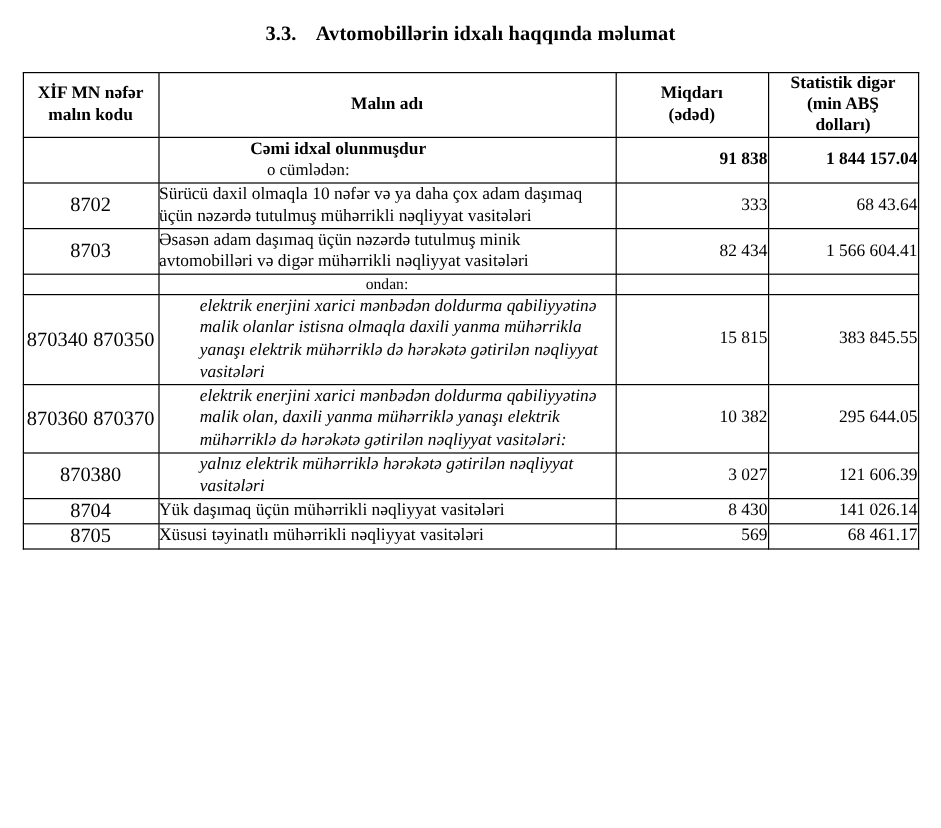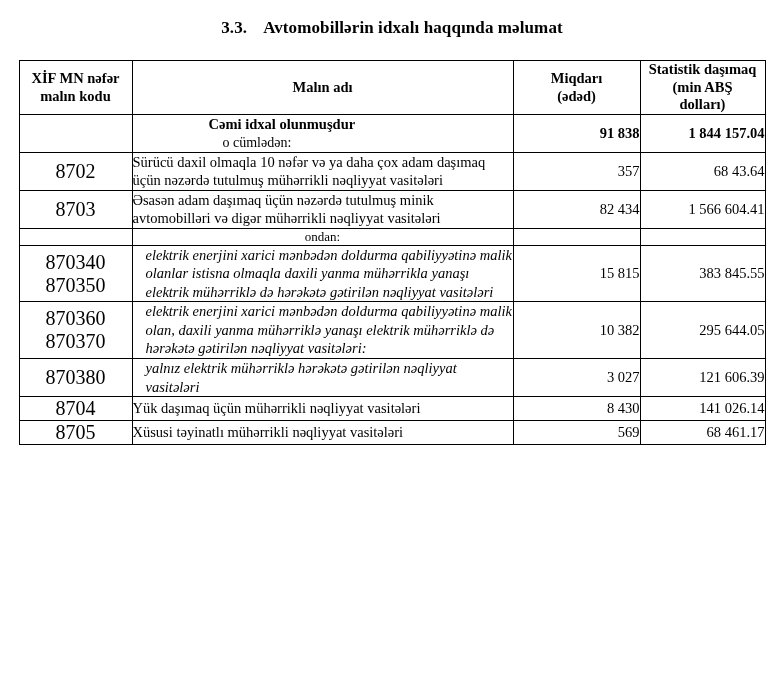--- a/index.html
+++ b/index.html
@@ -51,21 +51,21 @@
     line-height: 1.22;
     padding: 10px 4px;
   }
   th.c-code { width: 112px; }
   th.c-name { width: 380px; }
   th.c-qty  { width: 126px; }
   th.c-val  { width: 124px; }
 
   td.code {
     text-align: center;
-    font-size: 20px;
+    font-size: 17px;
     padding: 6px 2px;
   }
   td.name {
     font-size: 14.5px;
     line-height: 1.28;
     padding: 8px 10px 8px 28px;
     text-align: left;
   }
   td.qty, td.val {
     text-align: right;
@@ -82,21 +82,21 @@
     margin-left: 20px;
   }
   .sub-note {
     font-weight: normal;
     display: block;
     font-size: 14px;
     padding-left: 14px;
   }
   td.name.italic {
     font-style: italic;
-    padding-left: 13px;
+    padding-left: 34px;
   }
   td.ondan {
     text-align: center;
     font-size: 13px;
     padding: 5px 0 5px 0;
   }
 </style>
 </head>
 <body>
 
@@ -109,42 +109,42 @@
   <table class="data-table">
     <thead>
       <tr>
         <th class="c-code">XİF MN nəfər malın kodu</th>
         <th class="c-name">Malın adı</th>
         <th class="c-qty">
           <div>Miqdarı</div>
           <div>(ədəd)</div>
         </th>
         <th class="c-val">
-          <div>Statistik daşımaq</div>
+          <div>Statistik digər</div>
           <div>(min ABŞ</div>
           <div>dolları)</div>
         </th>
       </tr>
     </thead>
     <tbody>
 
       <tr class="total">
         <td class="code"></td>
         <td class="name">
           <span>Cəmi  idxal  olunmuşdur</span>
           <span class="sub-note">o cümlədən:</span>
         </td>
         <td class="qty">91 838</td>
         <td class="val">1 844 157.04</td>
       </tr>
 
       <tr>
         <td class="code">8702</td>
         <td class="name">Sürücü daxil olmaqla 10 nəfər və ya daha çox adam daşımaq üçün nəzərdə tutulmuş mühərrikli nəqliyyat vasitələri</td>
-        <td class="qty">357</td>
+        <td class="qty">333</td>
         <td class="val">68 43.64</td>
       </tr>
 
       <tr>
         <td class="code">8703</td>
         <td class="name">Əsasən adam daşımaq üçün nəzərdə tutulmuş minik avtomobilləri və digər mühərrikli nəqliyyat vasitələri</td>
         <td class="qty">82 434</td>
         <td class="val">1 566 604.41</td>
       </tr>
 

